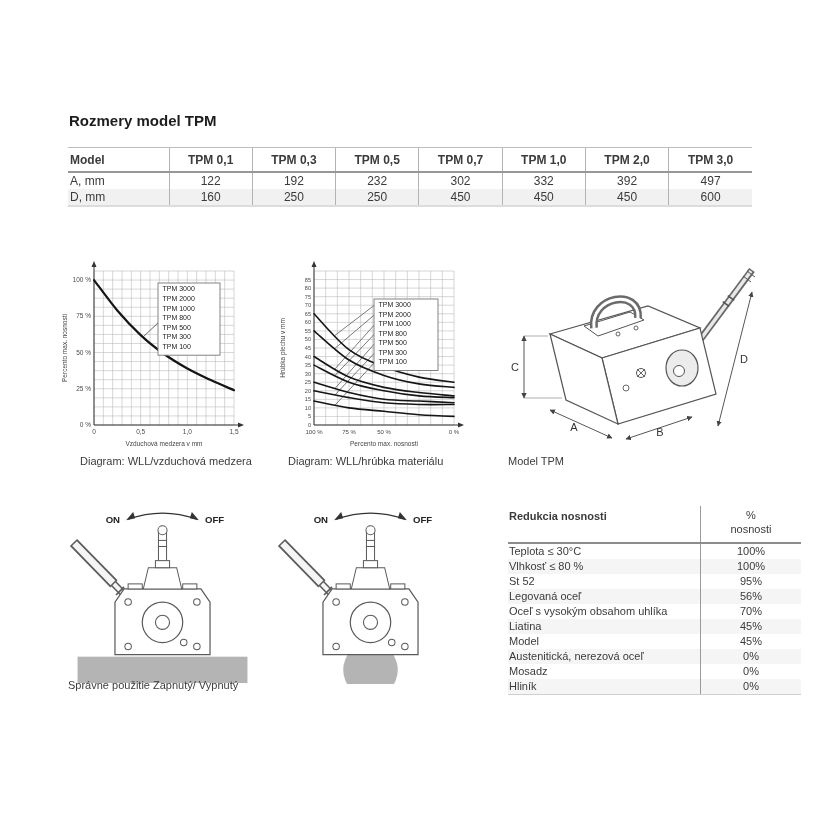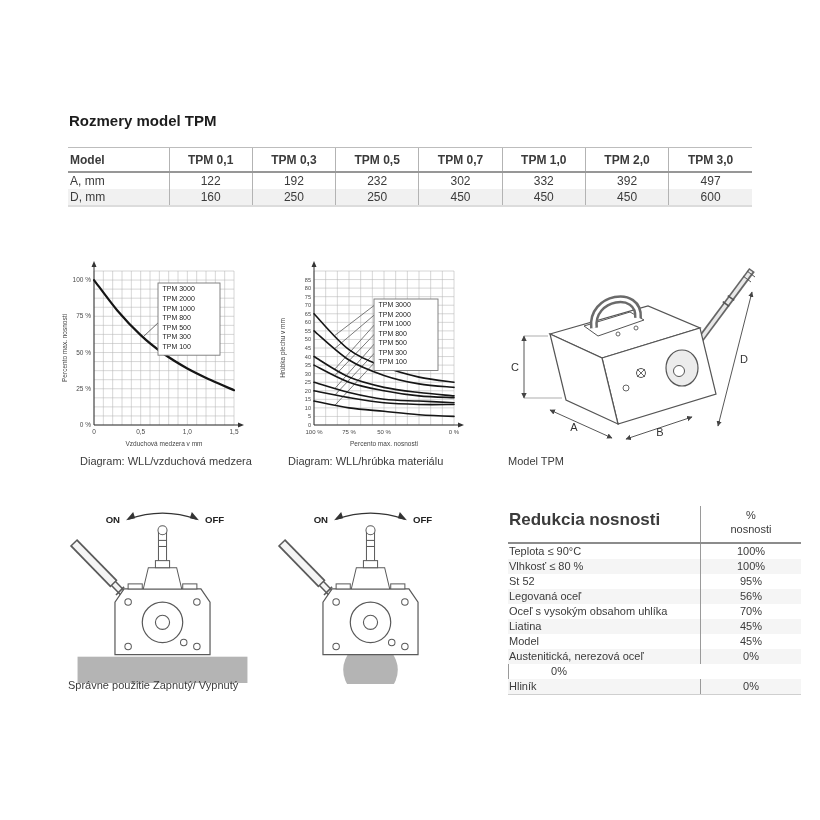--- a/index.html
+++ b/index.html
@@ -13,21 +13,21 @@
   .dim-table th + th,.dim-table td + td{border-left:1px solid #b3b3b3;}
   .dim-table tbody tr:nth-child(even){background:#f1f1f1;}
   .dim-table tbody tr:last-child td{border-bottom:2px solid #dcdcdc;}
   
   .fig{position:absolute;}
   .caption{position:absolute;font-size:11px;color:#3b3b3b;white-space:nowrap;}
   svg text{font-family:"Liberation Sans","DejaVu Sans",sans-serif;}
   
   .red-table{position:absolute;left:508px;top:506px;width:293px;font-size:11px;color:#3b3b3b;}
   .red-header{display:flex;border-bottom:2px solid #8c8c8c;}
-  .red-header .lbl{flex:1;font-weight:bold;font-size:17px;padding:4px 0 9px 1px;}
+  .red-header .lbl{flex:1;font-weight:bold;font-size:11px;padding:4px 0 9px 1px;}
   .red-header .val{width:100px;border-left:1.5px solid #9a9a9a;text-align:center;padding:3px 0 5px;line-height:1.25;}
   .red-rows{border-bottom:1px solid #cfcfcf;}
   .red-row{display:flex;height:15px;line-height:15px;}
   .red-row:nth-child(even){background:#f5f5f5;}
   .red-row .lbl{flex:1;padding-left:1px;white-space:nowrap;overflow:hidden;}
   .red-row .val{width:100px;border-left:1.5px solid #9a9a9a;text-align:center;}
 </style>
 </head>
 <body>
 
@@ -370,21 +370,21 @@
   <div class="red-table">
     <div class="red-header">
       <div class="lbl">Redukcia nosnosti</div>
       <div class="val">
         <div>%</div>
         <div>nosnosti</div>
       </div>
     </div>
     <div class="red-rows">
       <div class="red-row">
-          <div class="lbl">Teplota ≤ 90°C</div>
+          <div class="lbl">Teplota ≤ 30°C</div>
           <div class="val">100%</div>
         </div>
       <div class="red-row">
           <div class="lbl">Vlhkosť ≤ 80 %</div>
           <div class="val">100%</div>
         </div>
       <div class="red-row">
           <div class="lbl">St 52</div>
           <div class="val">95%</div>
         </div>
@@ -402,20 +402,21 @@
         </div>
       <div class="red-row">
           <div class="lbl">Model</div>
           <div class="val">45%</div>
         </div>
       <div class="red-row">
           <div class="lbl">Austenitická, nerezová oceľ</div>
           <div class="val">0%</div>
         </div>
       <div class="red-row">
+          <div class="lbl">Mosadz</div>
           <div class="val">0%</div>
         </div>
       <div class="red-row">
           <div class="lbl">Hliník</div>
           <div class="val">0%</div>
         </div>
     </div>
   </div>
 
 </div>

